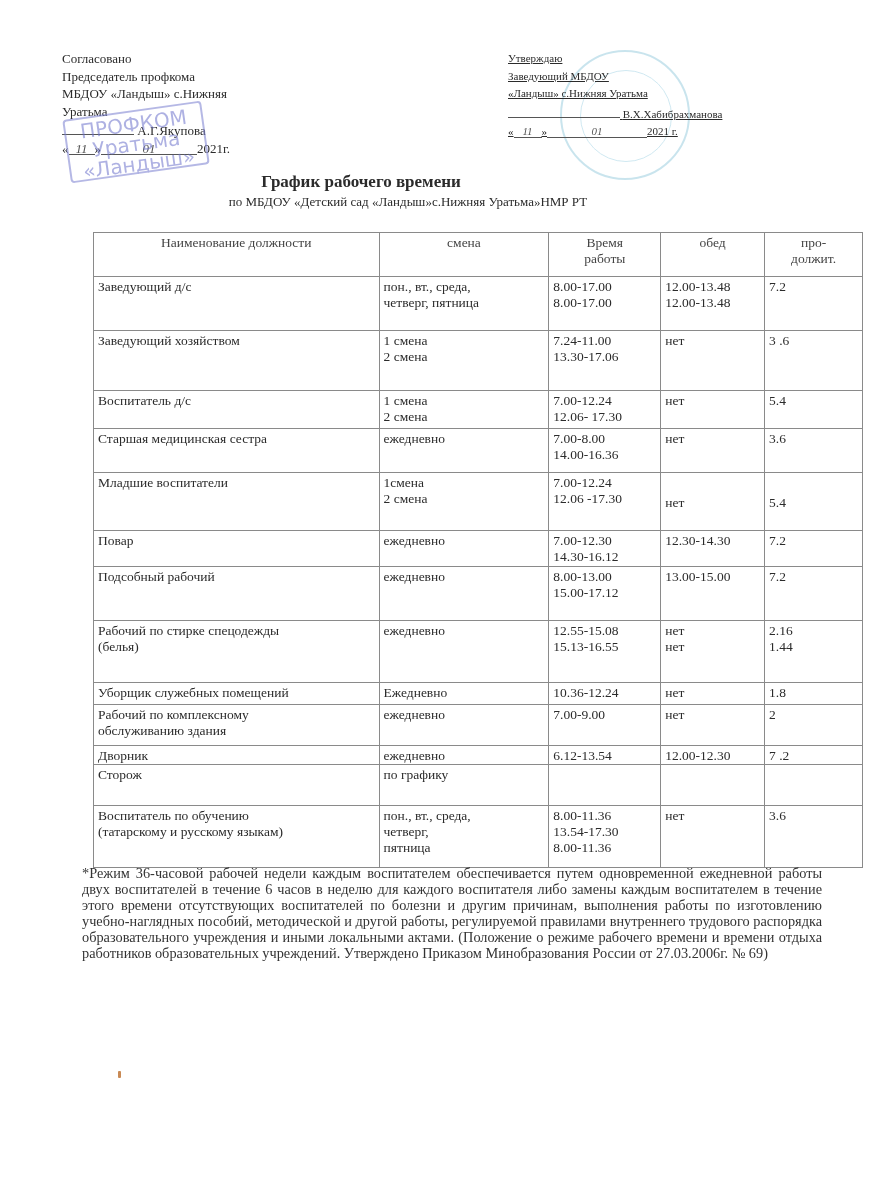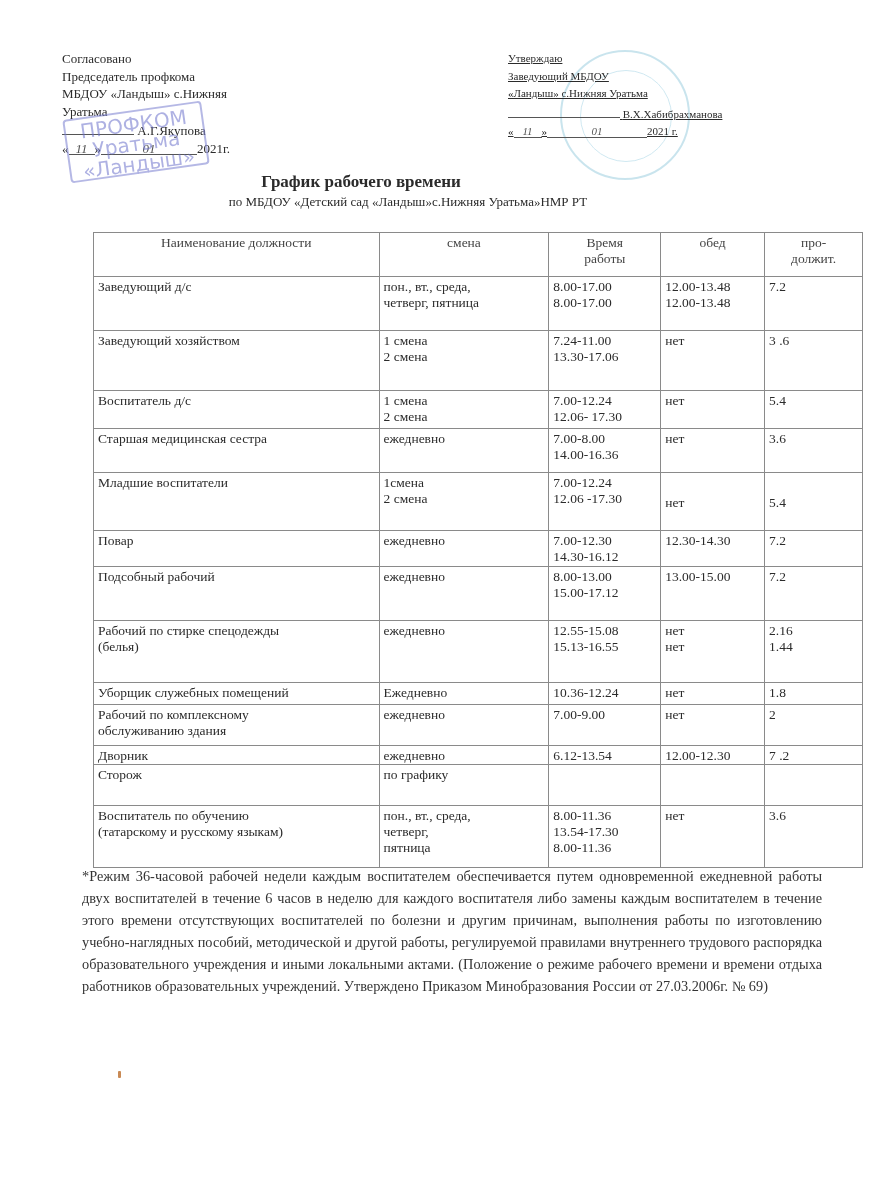--- a/index.html
+++ b/index.html
@@ -16,21 +16,21 @@
   .stamp-right{left:560px;top:50px;width:130px;height:130px;border:2px solid #9ecfe0;border-radius:50%;
                opacity:.55;box-sizing:border-box;}
   .stamp-right .inner{position:absolute;left:18px;top:18px;width:90px;height:90px;border:1px solid #a9d6e6;border-radius:50%;}
   .title{left:0;width:722px;top:172px;text-align:center;font-weight:bold;font-size:17px;}
   .subtitle{left:0;width:816px;top:194px;text-align:center;font-size:13px;}
   table.sched{position:absolute;left:52px;top:232px;border-collapse:collapse;width:770px;font-size:13.5px;line-height:16px;margin-left:41px;}
   table.sched td, table.sched th{border:1px solid #8a8a8a;vertical-align:top;padding:2px 4px 0 4px;font-weight:normal;}
   table.sched th{text-align:center;color:#444;}
   .c-center{}
   .ml{white-space:pre-line;}
-  .note{left:82px;top:865px;width:740px;font-size:14.3px;line-height:22px;text-align:justify;color:#333;}
+  .note{left:82px;top:865px;width:740px;font-size:14.3px;line-height:16px;text-align:justify;color:#333;}
   .note p{margin:0;text-indent:0;}
   .speck{left:118px;top:1071px;width:3px;height:7px;background:#c98a55;border-radius:1px;}
 </style>
 </head>
 <body>
 
 <div class="abs hdr-left">
   <div class="hdr-line">Согласовано</div>
   <div class="hdr-line">Председатель профкома</div>
   <div class="hdr-line">МБДОУ «Ландыш» с.Нижняя</div>

